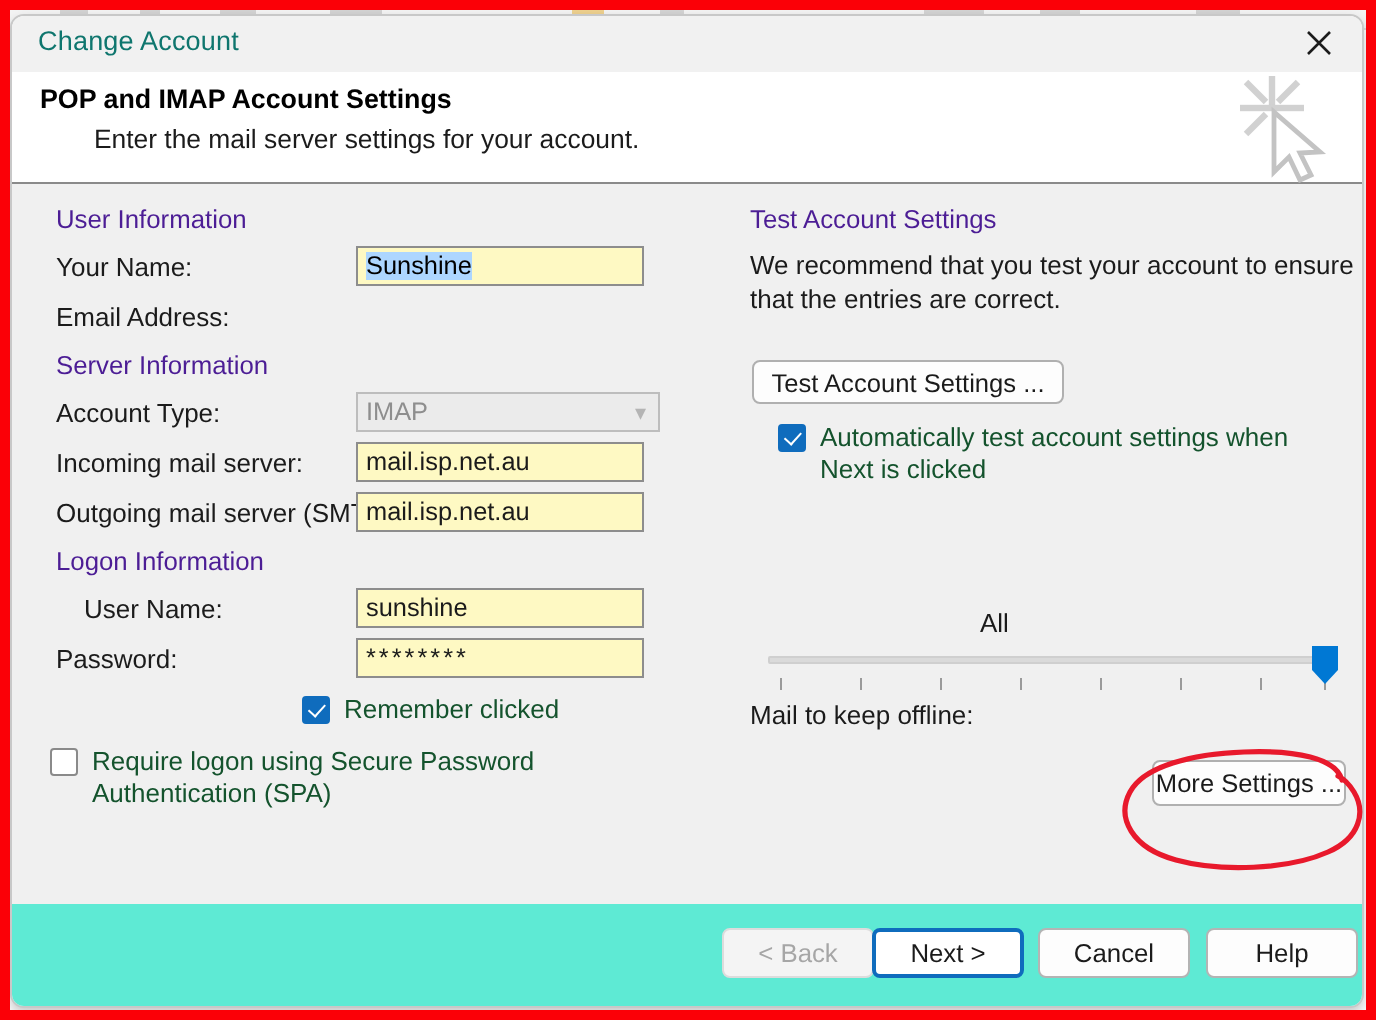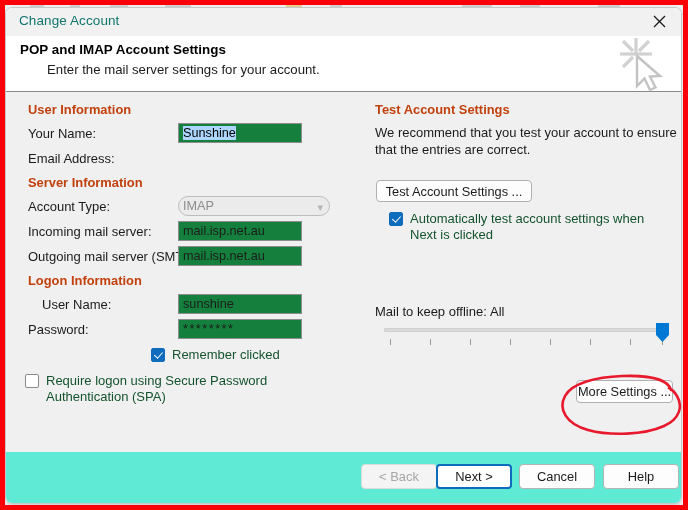--- a/index.html
+++ b/index.html
@@ -126,35 +126,35 @@
   
   #body {
     position: relative;
     height: 359px;
     background: #f0f0f0;
   }
 
   .section-title {
     position: absolute;
     font-size: 12.9px;
-    font-weight: bold;
-    color: #c2410c;
+    font-weight: normal;
+    color: #4c1d95;
     white-space: nowrap;
   }
   .field-label {
     position: absolute;
     font-size: 13px;
     color: #1b1b1b;
     white-space: nowrap;
   }
   .txtbox {
     position: absolute;
-    width: 124px;
+    width: 144px;
     height: 20px;
-    background: #15803d;
+    background: #fef9c3;
     border: 1px solid #8d8d8d;
     box-sizing: border-box;
     font-size: 12.7px;
     color: #1b1b1b;
     line-height: 18px;
     padding: 0 4px;
     white-space: nowrap;
     overflow: hidden;
     cursor: text;
   }
@@ -246,20 +246,21 @@
     justify-content: center;
     cursor: default;
     white-space: nowrap;
   }
 
   
   #slider-label {
     position: absolute;
     font-size: 13px;
     color: #1b1b1b;
+    margin-top: 46px;
   }
   #slider-value {
     position: absolute;
     font-size: 13px;
     color: #1b1b1b;
   }
   #slider-wrap {
     position: absolute;
     left: 378px;
     top: 338px;
@@ -395,21 +396,21 @@
       <div class="field-label" style="left:22px; top:34px;">Your Name:</div>
       <div class="txtbox selected-text" style="left:172px; top:31px;">
         <span class="sel">Sunshine</span>
       </div>
 
       <div class="field-label" style="left:22px; top:59px;">Email Address:</div>
 
       <div class="section-title" style="left:22px; top:83px;">Server Information</div>
 
       <div class="field-label" style="left:22px; top:107px;">Account Type:</div>
-      <div class="combo" style="left:172px; top:104px;border-radius:10px;">
+      <div class="combo" style="left:172px; top:104px;">
         <span>IMAP</span>
         <span class="arrow">▾</span>
       </div>
 
       <div class="field-label" style="left:22px; top:132px;">Incoming mail server:</div>
       <div class="txtbox" style="left:172px; top:129px;">mail.isp.net.au</div>
 
       <div class="field-label" style="left:22px; top:157px;">Outgoing mail server (SMTP):</div>
       <div class="txtbox" style="left:172px; top:154px;">mail.isp.net.au</div>
 

